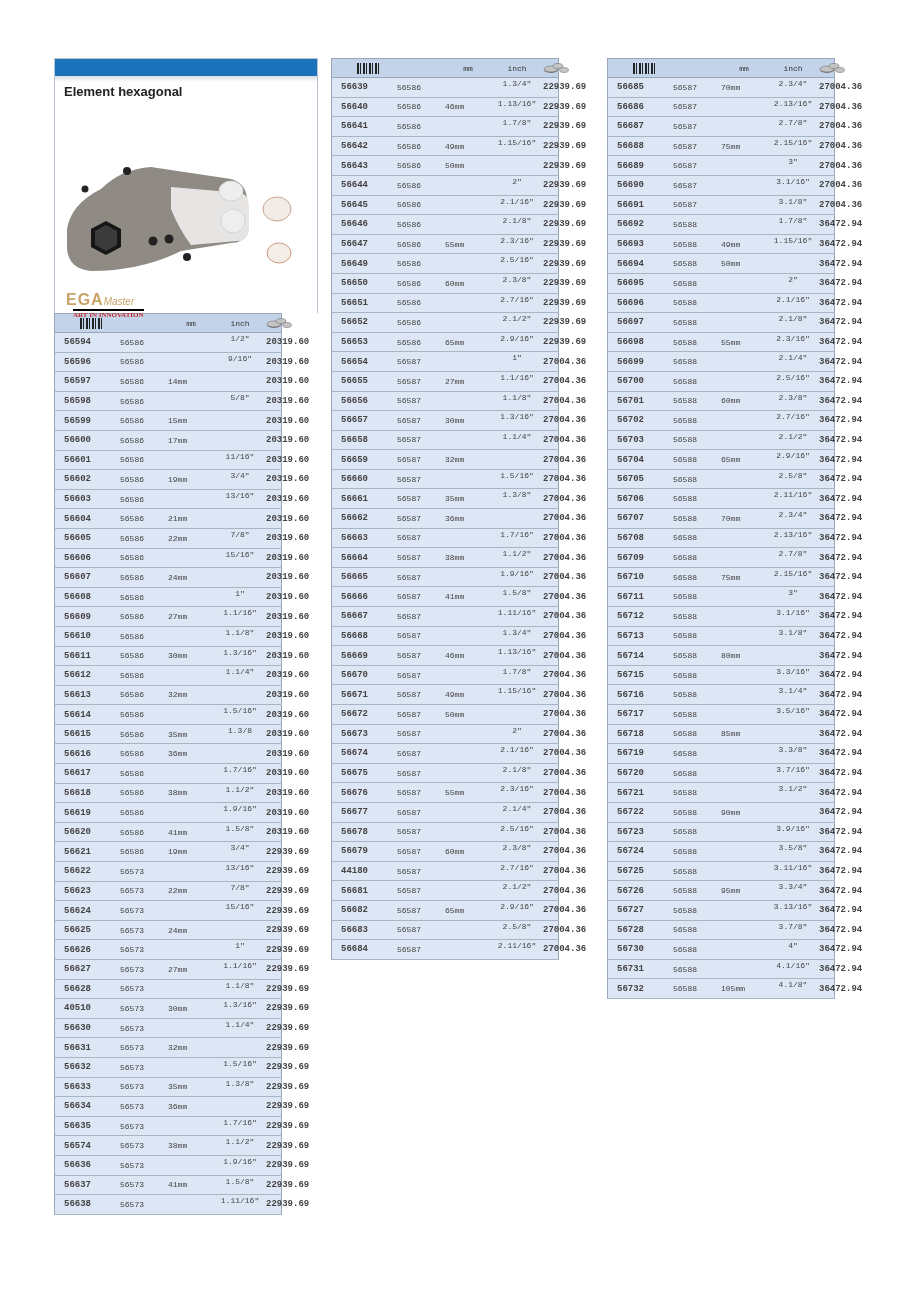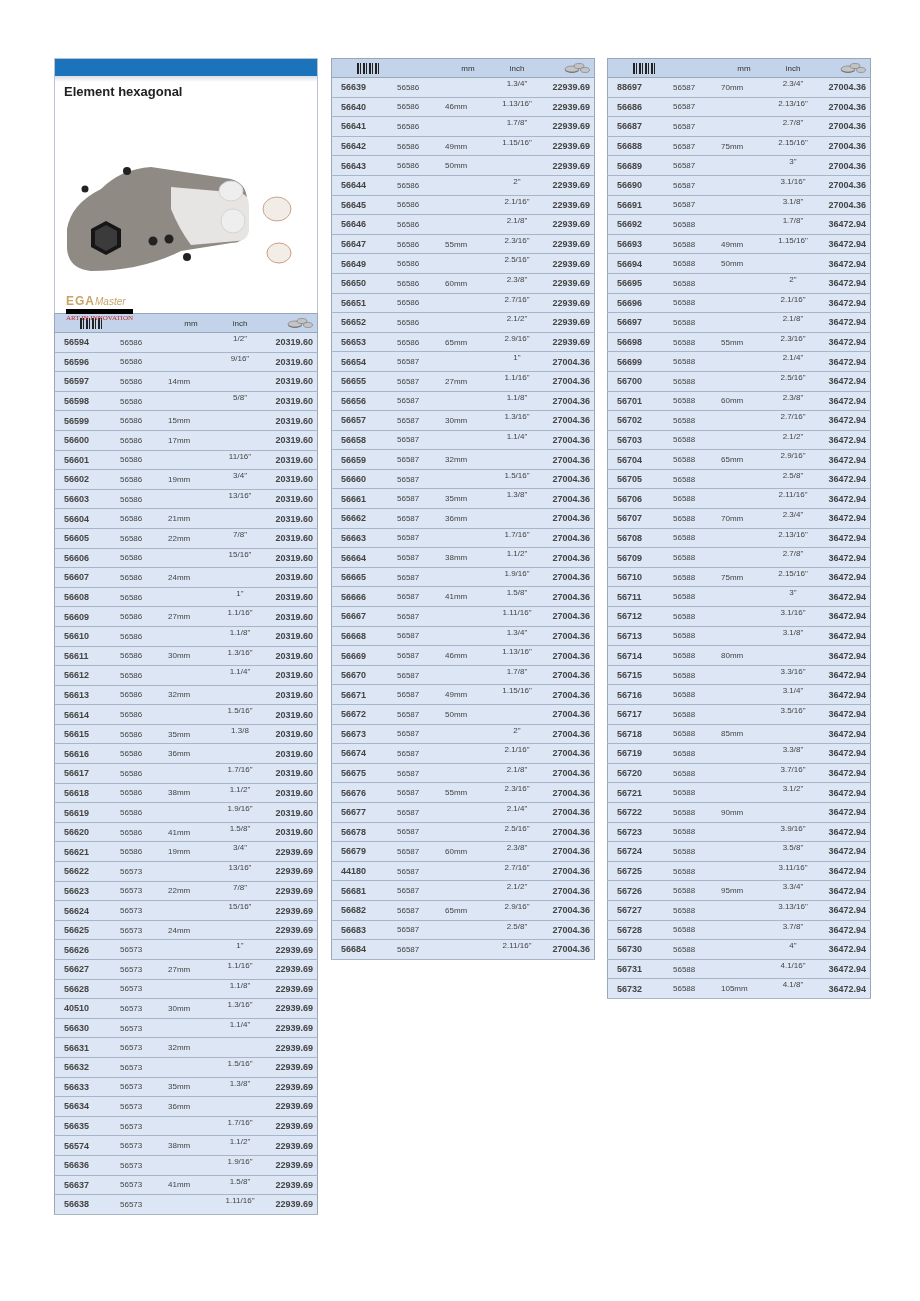--- a/index.html
+++ b/index.html
@@ -16,30 +16,31 @@
       width: 262px; height: 254px; border: 1px solid #b9c2cf; border-bottom: none;
       position: relative; background: #fff;
     }
     .card-band { height: 17px; background: #1a73bb; }
     .card-shadow { height: 6px; background: linear-gradient(#d9dde3, #fff); }
     .card-title {
       position: absolute; left: 9px; top: 25px; font-size: 13px; font-weight: bold; color: #222;
     }
     .product-image { position: absolute; left: 6px; top: 100px; width: 250px; height: 120px; }
     .brand-logo { position: absolute; left: 11px; top: 232px; }
-    .brand-ega { font-size: 12px; font-weight: bold; color: #c8a467; letter-spacing: 1px; }
+    .brand-ega { font-size: 16px; font-weight: bold; color: #c8a467; letter-spacing: 1px; }
     .brand-master { font-size: 10px; font-style: italic; color: #c8a467; font-family: Liberation Sans, sans-serif; }
     .brand-tagline {
       display: block; font-family: "Liberation Serif", serif; font-size: 7px; color: #c0282d;
-      border-top: 5px solid #000000; margin-top: 0; line-height: 8px; font-weight: normal;
+      border-top: 2px solid #000000; margin-top: 0; line-height: 8px; font-weight: bold; margin-left: 7px;
     }
 
     table.price-table {
-      border-collapse: collapse; width: 264px; table-layout: fixed;
+      border-collapse: collapse; width: 228px; table-layout: fixed;
       border: 1px solid #9aa7b8;
+      font-family: Liberation Mono, monospace;
     }
     .price-table th {
       background: #c3d3ea; height: 18px; font-weight: normal; font-size: 8px; color: #333;
       padding: 0; border-bottom: 1px solid #9aa7b8;
     }
     .price-table td {
       background: #dde6f4; height: 17.6px; padding: 0; font-size: 8px; color: #444;
       border-bottom: 1px solid #a9b4c4; white-space: nowrap;
     }
     .c-ref { width: 56px; padding-left: 9px !important; font-weight: bold; color: #1d1d1d; font-size: 9px !important; }
@@ -765,21 +766,21 @@
           <th class="c-price"><svg class="coins-icon" width="26" height="12" viewBox="0 0 26 12">
               <ellipse cx="8" cy="8" rx="7" ry="3" fill="#7d7d7d"></ellipse>
               <ellipse cx="8" cy="7" rx="7" ry="3" fill="#c4c4c4" stroke="#666" stroke-width="0.5"></ellipse>
               <ellipse cx="15" cy="4" rx="5" ry="2.5" fill="#c4c4c4" stroke="#666" stroke-width="0.5"></ellipse>
               <ellipse cx="21" cy="8" rx="4.5" ry="2.5" fill="#c4c4c4" stroke="#666" stroke-width="0.5"></ellipse>
             </svg></th>
         </tr>
       </thead>
       <tbody>
         <tr>
-          <td class="c-ref">88697</td>
+          <td class="c-ref">56685</td>
           <td class="c-code">56587</td>
           <td class="c-mm">70mm</td>
           <td class="c-inch">2.3/4"</td>
           <td class="c-price">27004.36</td>
         </tr>
         <tr>
           <td class="c-ref">56686</td>
           <td class="c-code">56587</td>
           <td class="c-mm"></td>
           <td class="c-inch">2.13/16"</td>

